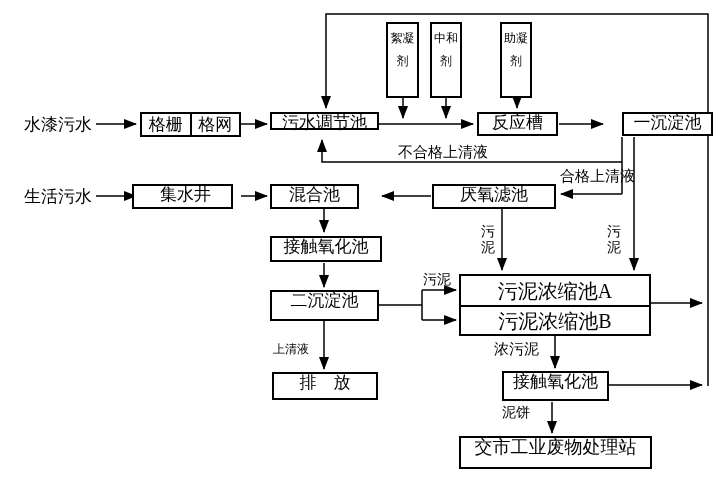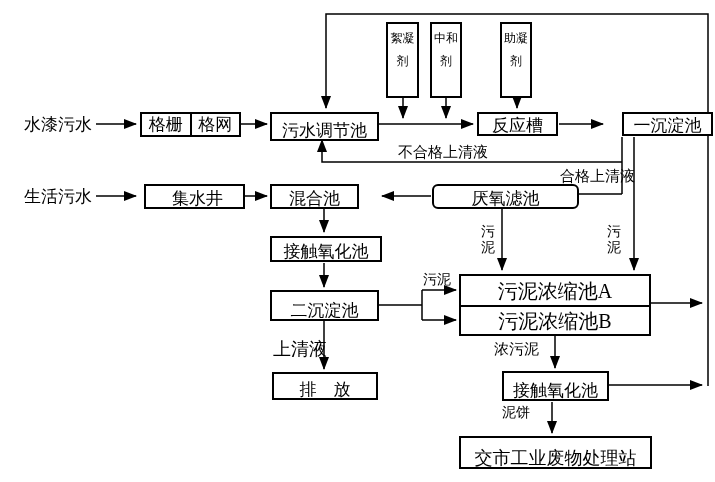--- a/index.html
+++ b/index.html
@@ -4,21 +4,21 @@
 <style>
   html,body{margin:0;padding:0;background:#ffffff;}
   .canvas{
     position:relative;width:715px;height:482px;background:#ffffff;
     font-family:"Liberation Serif","DejaVu Serif",serif;color:#000;
     overflow:hidden;
   }
   .wires{position:absolute;left:0;top:0;}
   .node{
     position:absolute;box-sizing:border-box;border:2px solid #000;background:#fff;
-    display:flex;align-items:flex-end;justify-content:center;
+    display:flex;align-items:flex-start;justify-content:center;
     font-size:17px;line-height:1;white-space:nowrap;
   }
   .node.vbox{
     white-space:normal;word-break:break-all;text-align:center;
     font-size:12px;line-height:23px;align-items:flex-start;padding-top:3px;
   }
   .split-h{display:flex;padding:0;}
   .split-h .cell{flex:1;display:flex;align-items:center;justify-content:center;height:100%;}
   .split-h .cell + .cell{border-left:2px solid #000;}
   .split-v{display:block;padding:0;}
@@ -72,35 +72,35 @@
   </svg>
 
   <span class="src" style="left:24px;top:115px;">水漆污水</span>
   <span class="src" style="left:24px;top:187px;">生活污水</span>
 
   <div class="node split-h" style="left:140px;top:112px;width:101px;height:25px;">
     <span class="cell">格栅</span>
     <span class="cell">格网</span>
   </div>
 
-  <div class="node" style="left:270px;top:112px;width:109px;height:29px;">污水调节池</div>
+  <div class="node" style="left:270px;top:112px;width:109px;height:18px;">污水调节池</div>
 
   <div class="node vbox" style="left:386px;top:22px;width:33px;height:76px;">絮凝剂</div>
   <div class="node vbox" style="left:430px;top:22px;width:32px;height:76px;">中和剂</div>
   <div class="node vbox" style="left:500px;top:22px;width:32px;height:76px;">助凝剂</div>
 
   <div class="node" style="left:477px;top:112px;width:81px;height:24px;">反应槽</div>
 
   <div class="node" style="left:606px;top:112px;width:91px;height:24px;margin-left:16px;">一沉淀池</div>
 
-  <div class="node" style="left:144px;top:184px;width:101px;height:25px;padding-left:6px;">集水井</div>
+  <div class="node" style="left:132px;top:184px;width:101px;height:25px;padding-left:6px;">集水井</div>
 
   <div class="node" style="left:270px;top:184px;width:89px;height:25px;">混合池</div>
 
-  <div class="node" style="left:432px;top:184px;width:147px;height:25px;border-radius:6px;">厌氧滤池</div>
+  <div class="node" style="left:432px;top:184px;width:124px;height:25px;">厌氧滤池</div>
 
   <div class="node" style="left:270px;top:236px;width:112px;height:26px;">接触氧化池</div>
 
   <div class="node" style="left:270px;top:290px;width:109px;height:31px;">二沉淀池</div>
 
   <div class="node split-v" style="left:459px;top:274px;width:192px;height:62px;">
     <div class="row">污泥浓缩池A</div>
     <div class="row">污泥浓缩池B</div>
   </div>
 
@@ -108,17 +108,17 @@
 
   <div class="node" style="left:502px;top:371px;width:107px;height:30px;">接触氧化池</div>
 
   <div class="node big" style="left:459px;top:436px;width:193px;height:33px;">交市工业废物处理站</div>
 
   <span class="lbl" style="left:398px;top:144px;font-size:15px;">不合格上清液</span>
   <span class="lbl" style="left:560px;top:168px;font-size:15px;">合格上清液</span>
   <span class="lbl vert" style="left:480px;top:224px;">污泥</span>
   <span class="lbl vert" style="left:606px;top:224px;">污泥</span>
   <span class="lbl" style="left:423px;top:272px;">污泥</span>
-  <span class="lbl" style="left:273px;top:341px;font-size:18px;">上清液</span>
+  <span class="lbl" style="left:273px;top:341px;font-size:12px;">上清液</span>
   <span class="lbl" style="left:494px;top:341px;font-size:15px;">浓污泥</span>
   <span class="lbl" style="left:502px;top:405px;">泥饼</span>
 
 </div>
 
 </body></html>

